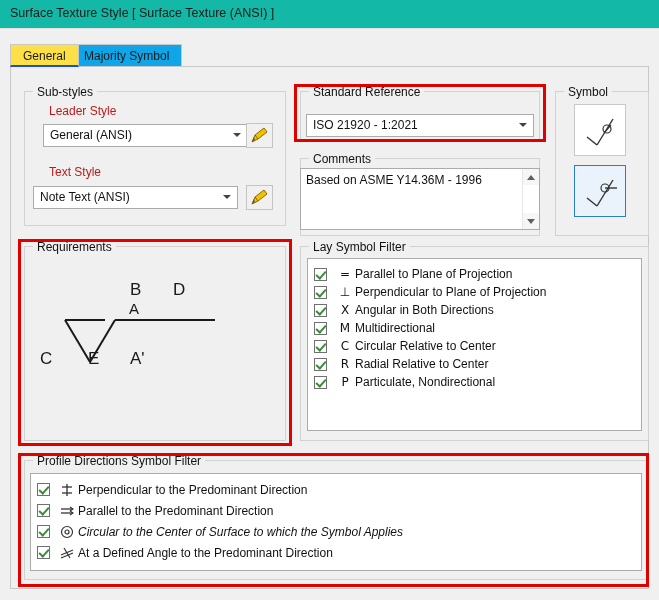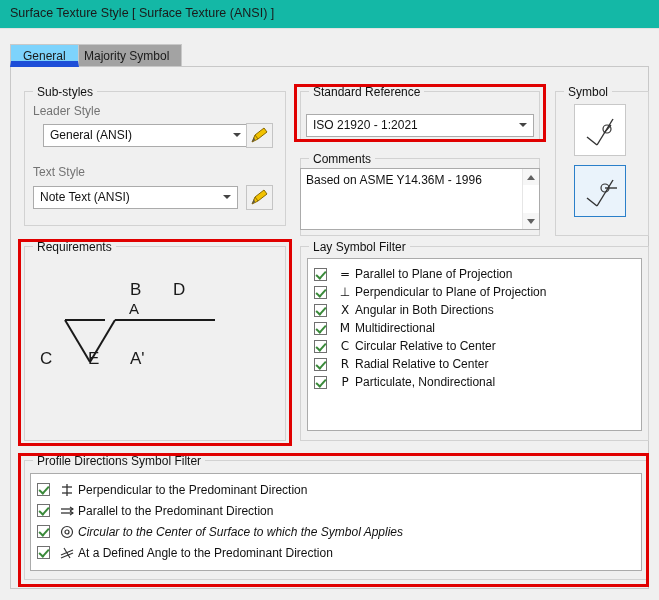--- a/index.html
+++ b/index.html
@@ -44,27 +44,27 @@
     height: 24px;
   }
   .tab {
     position: absolute;
     top: 0;
     height: 23px;
     line-height: 23px;
     padding: 0 12px;
     font-size: 12px;
     border: 1px solid #c8c8c8;
-    background: #a3a3a3;
+    background: #0ea5e9;
     color: #1a1a1a;
     box-sizing: border-box;
   }
   .tab.selected {
-    background: #7dd3fc;
-    border-bottom: 6px solid #1d4ed8;
+    background: #fde047;
+    border-bottom: 2px solid #1d4ed8;
     z-index: 4;
     text-align: right;
   }
   .tab-underline {
     position: absolute;
     left: 0; top: 22px;
     width: 639px;
     height: 1px;
     background: #c8c8c8;
   }
@@ -90,21 +90,22 @@
     left: 8px;
     background: #f0f0f0;
     padding: 0 4px;
     font-size: 12px;
     color: #111;
     white-space: nowrap;
   }
   .label {
     position: absolute;
     font-size: 12px;
-    color: #737373;
+    color: #b91c1c;
+    margin-left: 16px;
   }
   
   .combo {
     position: absolute;
     height: 23px;
     background: #ffffff;
     border: 1px solid #ababab;
     box-sizing: border-box;
     font-size: 12px;
     color: #111;

